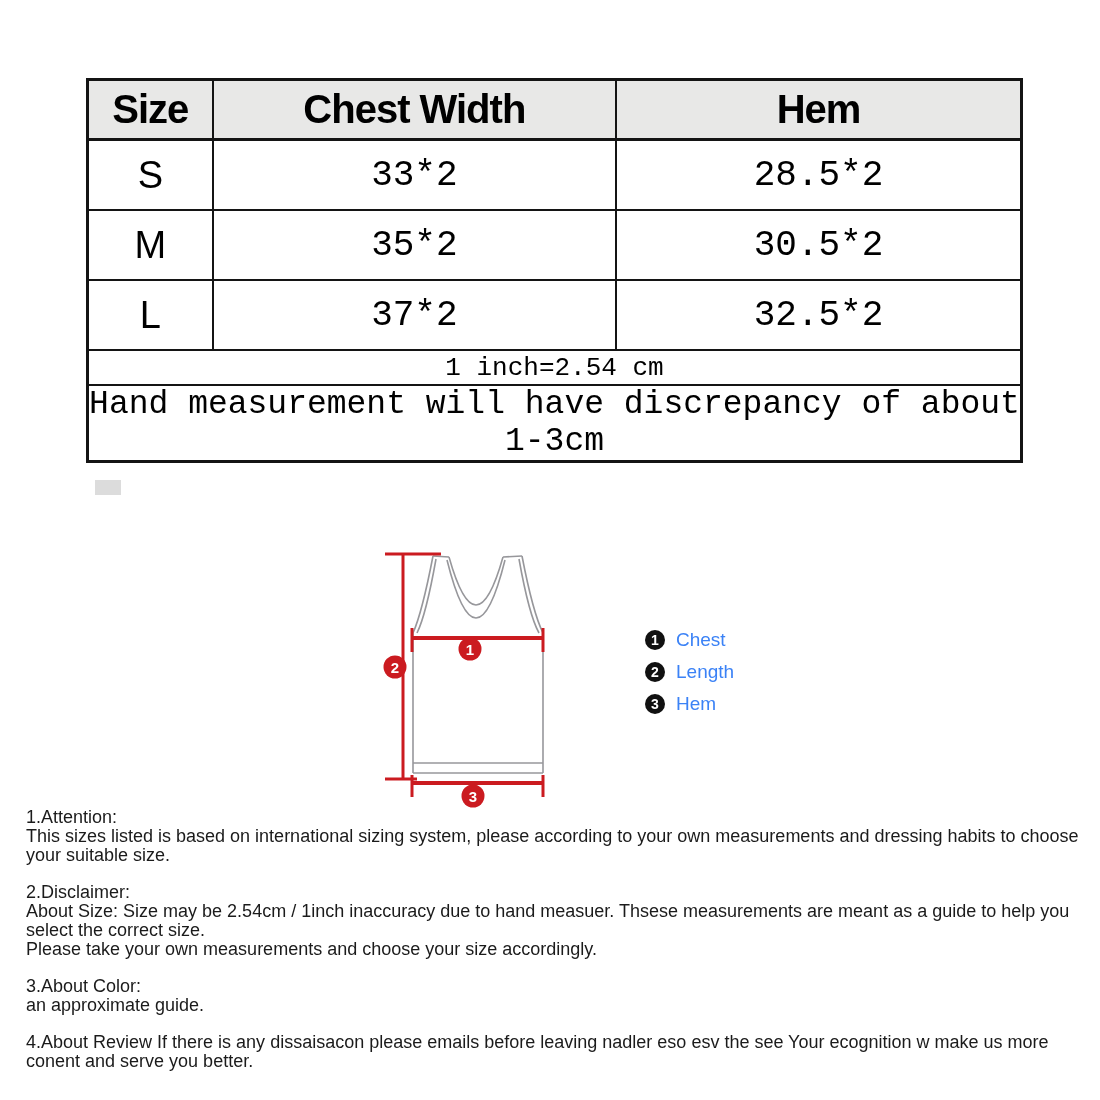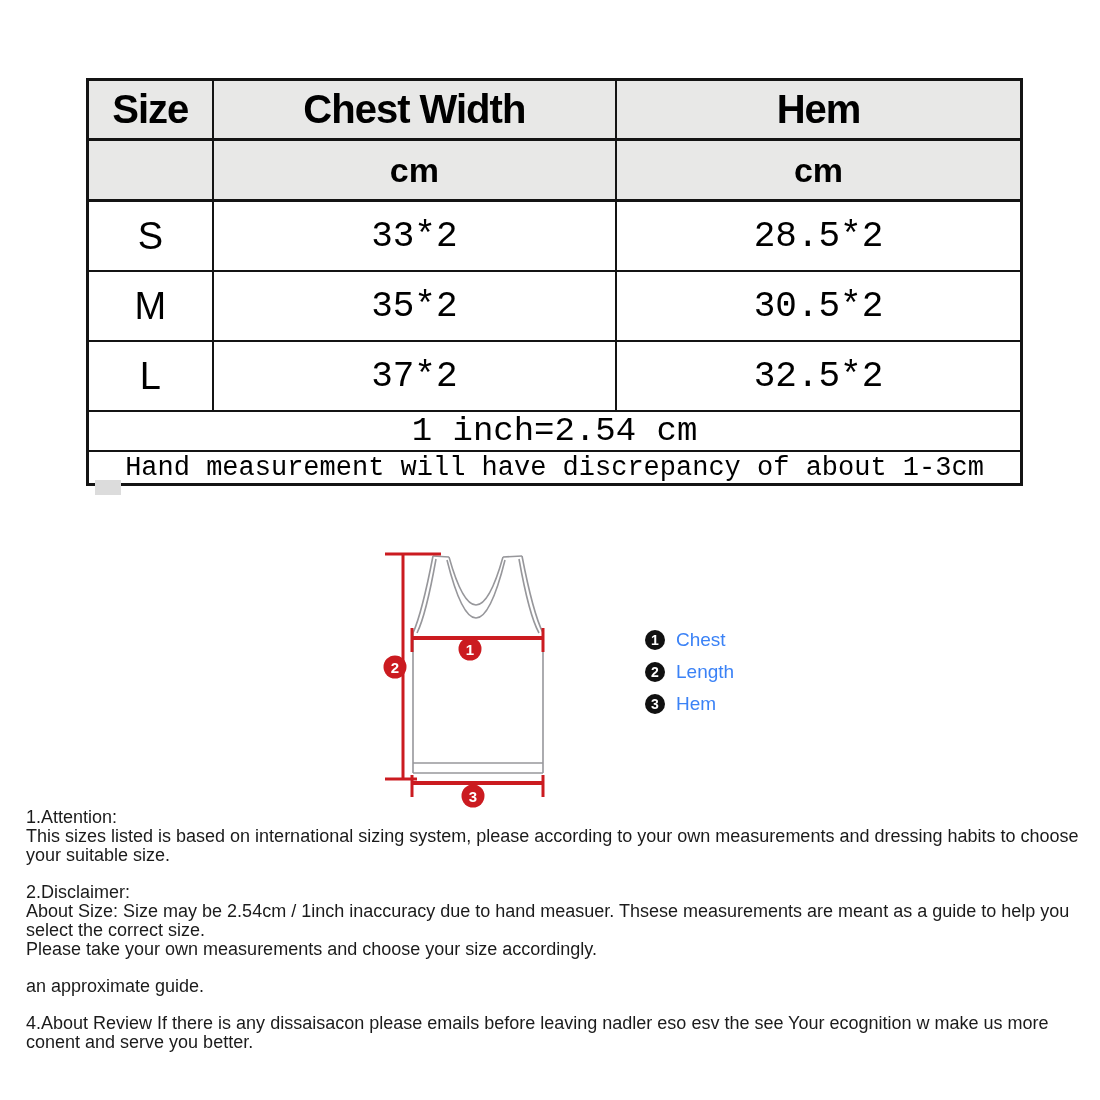--- a/index.html
+++ b/index.html
@@ -18,22 +18,22 @@
     border:2px solid #141414;text-align:center;vertical-align:middle;
     padding:0;color:#000;overflow:hidden;
   }
   .row-head th{height:57px;background:#e8e8e7;
     font-size:40px;font-weight:bold;letter-spacing:-1px;border-bottom-width:3px;}
   .row-units td{height:58px;background:#e8e8e7;
     font-size:34px;font-weight:bold;border-bottom-width:3px;}
   .row-data td{height:68px;}
   .row-data .cell-size{font-size:38px;font-weight:400;}
   .row-data .cell-val{font-family:"Liberation Mono",monospace;font-size:36px;}
-  .row-note td{height:33px;font-family:"Liberation Mono",monospace;font-size:34px;}
-  .row-note2 td{height:31px;font-family:"Liberation Mono",monospace;font-size:27px;}
+  .row-note td{height:33px;font-family:"Liberation Mono",monospace;font-size:26px;}
+  .row-note2 td{height:31px;font-family:"Liberation Mono",monospace;font-size:33px;}
 
   .corner-artifact{
     position:absolute;left:95px;top:480px;width:26px;height:15px;
     background:#dcdcdc;
   }
 
   
   .diagram-svg{position:absolute;left:372px;top:535px;}
 
   .legend{position:absolute;left:645px;top:629px;}
@@ -58,25 +58,20 @@
   <colgroup>
       <col style="width:125px">
       <col style="width:403px">
       <col style="width:405px">
     </colgroup>
   <tbody>
   <tr class="row-head">
     <th>Size</th>
     <th>Chest Width</th>
     <th>Hem</th>
-  </tr>
-  <tr class="row-units">
-    <td></td>
-    <td>cm</td>
-    <td>cm</td>
   </tr>
   <tr class="row-data">
     <td class="cell-size">S</td>
     <td class="cell-val">33*2</td>
     <td class="cell-val">28.5*2</td>
   </tr>
   <tr class="row-data">
     <td class="cell-size">M</td>
     <td class="cell-val">35*2</td>
     <td class="cell-val">30.5*2</td>
@@ -157,20 +152,21 @@
   <div class="note-block">
     <div class="note-title">1.Attention:</div>
     <div class="note-line">This sizes listed is based on international sizing system, please according to your own measurements and dressing habits to choose your suitable size.</div>
   </div>
   <div class="note-block">
     <div class="note-title">2.Disclaimer:</div>
     <div class="note-line">About Size: Size may be 2.54cm / 1inch inaccuracy due to hand measuer. Thsese measurements are meant as a guide to help you select the correct size.</div>
     <div class="note-line">Please take your own measurements and choose your size accordingly.</div>
   </div>
   <div class="note-block">
+    <div class="note-title">3.About Color:</div>
     <div class="note-line">an approximate guide.</div>
   </div>
   <div class="note-block">
 
     <div class="note-line">4.About Review If there is any dissaisacon please emails before leaving nadler eso esv the see Your ecognition w make us more</div>
     <div class="note-line">conent and serve you better.</div>
   </div>
 </div>
 
 </body></html>

